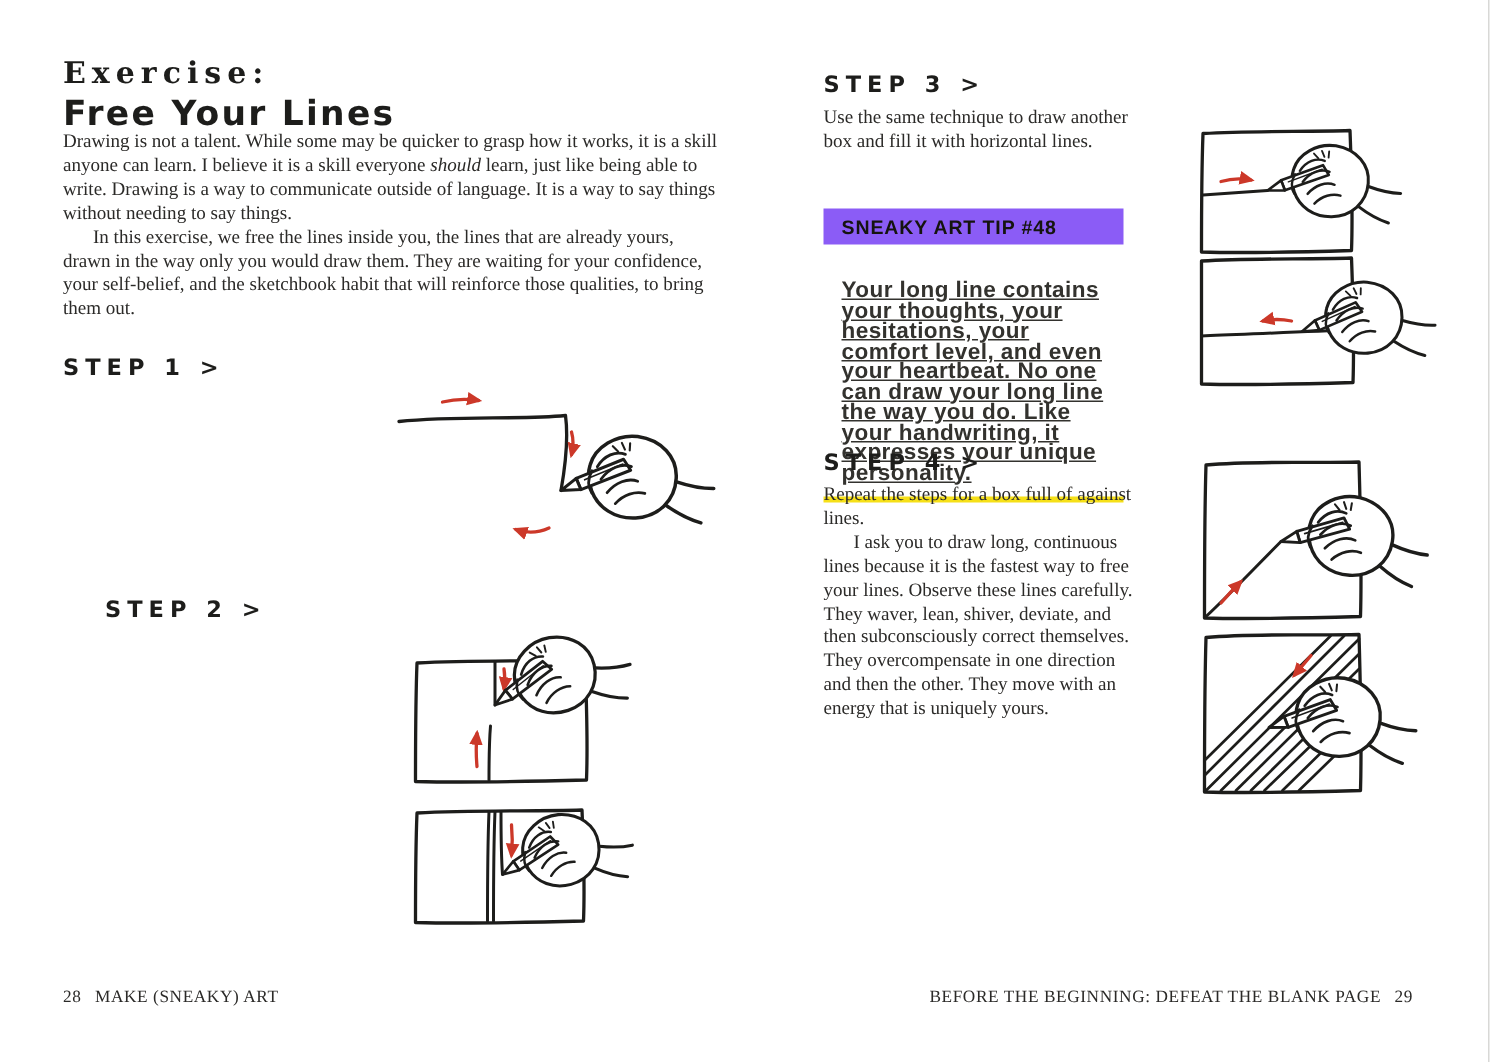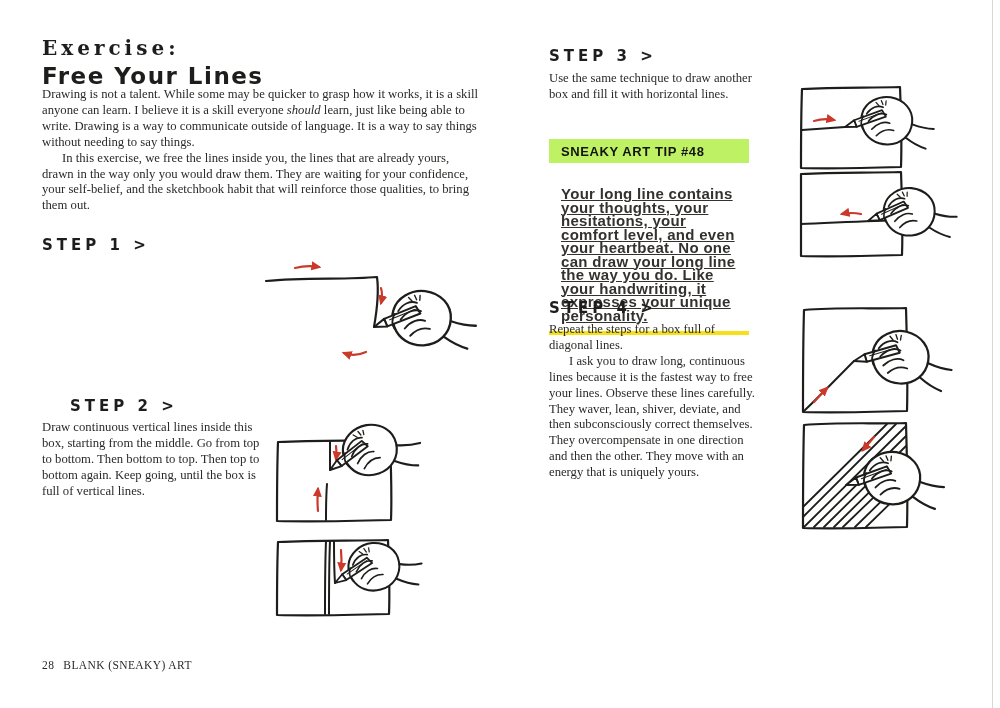--- a/index.html
+++ b/index.html
@@ -28,21 +28,21 @@
   }
 
   
   .body-text { font-size:12.7px; line-height:15.9px; color:#2b2a28; }
   .body-text p.indent { text-indent:20px; }
   .body-text i { font-style:italic; }
 
   
   .tip-box { width:200px; }
   .tip-bar {
-    background:#bef264; height:24px; display:flex; align-items:center;
+    background:#8b5cf6; height:24px; display:flex; align-items:center;
     padding-left:12px;
   }
   .tip-label {
     font-family:"Liberation Sans", sans-serif; font-weight:bold;
     font-size:13px; letter-spacing:0.6px; color:#15140f; white-space:nowrap;
   }
   .tip-body {
     font-family:"Liberation Sans", sans-serif;
     font-size:15px; line-height:13.5px; letter-spacing:0.3px;
     color:#33322e; margin-top:24px; padding-left:12px; padding-right:2px;
@@ -106,58 +106,57 @@
 
   <svg class="illus" style="left:250px; top:246px;" width="232" height="162" viewBox="0 0 232 162">
     <path class="ink" stroke-width="2.2" d="M16,35 C55,31 96,34 127,31 C129,46 127,64 124,81"></path>
     <path class="red" marker-end="url(#ah)" d="M45,22 Q57,19 69,21"></path>
     <path class="red" marker-end="url(#ah)" d="M131,42 Q133,49 131,57"></path>
     <path class="red" marker-end="url(#ah)" d="M116,106 Q105,111 94,107"></path>
     <use href="#hand-pen" transform="translate(124,81) rotate(-6) scale(0.78)"></use>
   </svg>
 
   <div class="abs step-heading" style="left:42px; top:397px;margin-left:28px;">STEP 2 &gt;</div>
-  <div class="abs body-text" style="left:42px; top:420px; width:228px;">Draw continuous vertical lines inside this box, starting from the middle. Go from top to bottom. Then bottom to top. Then top to bottom again. Keep going, until the box is full of vertical lines.</div>
 
   <svg class="illus" style="left:266px; top:426px;" width="206" height="122" viewBox="0 0 206 122">
     <path class="ink" stroke-width="2.2" d="M12,16 C50,14 88,15 124,14 C125,40 126,68 125,94 C88,95 50,96 11,95 C11,68 11,42 12,16 Z"></path>
     <path class="ink" stroke-width="2" d="M64,15 C64,24 64,34 64,44"></path>
     <path class="ink" stroke-width="2" d="M61,58 C60,70 60,82 60,94"></path>
     <path class="red" marker-end="url(#ah)" d="M70,20 Q71,26 70,33"></path>
     <path class="red" marker-end="url(#ah)" d="M52,85 Q51,74 52,63"></path>
     <use href="#hand-pen" transform="translate(64,44) rotate(-22) scale(0.72)"></use>
   </svg>
 
   <svg class="illus" style="left:266px; top:528px;" width="206" height="102" viewBox="0 0 206 102">
     <path class="ink" stroke-width="2.2" d="M12,14 C50,12 88,13 122,12 C123,36 124,62 123,86 C86,87 48,88 11,87 C11,62 11,38 12,14 Z"></path>
     <path class="ink" stroke-width="2" d="M60,13 C59,37 59,62 59,86"></path>
     <path class="ink" stroke-width="2" d="M64,13 C63,37 63,62 63,86"></path>
     <path class="ink" stroke-width="2" d="M68,13 C68,27 68,41 69,55"></path>
     <path class="red" marker-end="url(#ah)" d="M75,22 Q76,32 75,42"></path>
     <use href="#hand-pen" transform="translate(69,55) rotate(-18) scale(0.68)"></use>
   </svg>
 
   <div class="abs footer" style="left:42px; top:659px;">
-    <span class="num">28</span><span>BLANK (SNEAKY) ART</span>
+    <span class="num">28</span><span>MAKE (SNEAKY) ART</span>
   </div>
 
   <div class="abs step-heading" style="left:549px; top:47px;">STEP 3 &gt;</div>
   <div class="abs body-text" style="left:549px; top:71px; width:205px;">Use the same technique to draw another box and fill it with horizontal lines.</div>
 
   <div class="abs tip-box" style="left:549px; top:139px;">
     <div class="tip-bar">
       <span class="tip-label">SNEAKY ART TIP #48</span>
     </div>
     <div class="tip-body">Your long line contains your thoughts, your hesitations, your comfort level, and even your heartbeat. No one can draw your long line the way you do. Like your handwriting, it expresses your unique personality.</div>
     <div class="tip-rule"></div>
   </div>
 
   <div class="abs step-heading" style="left:549px; top:299px;">STEP 4 &gt;</div>
   <div class="abs body-text" style="left:549px; top:322px; width:207px;">
-    <p>Repeat the steps for a box full of diagonal lines.</p>
+    <p>Repeat the steps for a box full of against lines.</p>
     <p class="indent">I ask you to draw long, continuous lines because it is the fastest way to free your lines. Observe these lines carefully. They waver, lean, shiver, deviate, and then subconsciously correct themselves. They overcompensate in one direction and then the other. They move with an energy that is uniquely yours.</p>
   </div>
 
   <svg class="illus" style="left:788px; top:79px;" width="214" height="100" viewBox="0 0 214 100">
     <path class="ink" stroke-width="2.2" d="M14,10 C48,8 82,9 112,8 C113,34 114,62 113,88 C80,89 46,90 13,89 C13,62 13,36 14,10 Z"></path>
     <path class="ink" stroke-width="2" d="M14,51 C28,50 43,49 57,48"></path>
     <path class="red" marker-end="url(#ah)" d="M26,42 Q36,39 46,41"></path>
     <use href="#hand-pen" transform="translate(57,48) rotate(-4) scale(0.68)"></use>
   </svg>
 
@@ -185,14 +184,17 @@
       <path class="ink" stroke-width="1.8" d="M34,114 L116,33"></path>
       <path class="ink" stroke-width="1.8" d="M44,114 L116,43"></path>
       <path class="ink" stroke-width="1.8" d="M53,114 L116,53"></path>
       <path class="ink" stroke-width="1.8" d="M65,114 L116,64"></path>
       <path class="ink" stroke-width="1.8" d="M76,114 L116,75"></path>
     </g>
     <path class="red" marker-end="url(#ah)" d="M84,24 Q79,30 73,37"></path>
     <use href="#hand-pen" transform="translate(56,72) rotate(-4) scale(0.75)"></use>
   </svg>
 
+  <div class="abs footer footer-right" style="right:50px; top:659px;">
+    <span>BEFORE THE BEGINNING: DEFEAT THE BLANK PAGE</span><span class="num">29</span>
+  </div>
 
 </div>
 
 </body></html>

